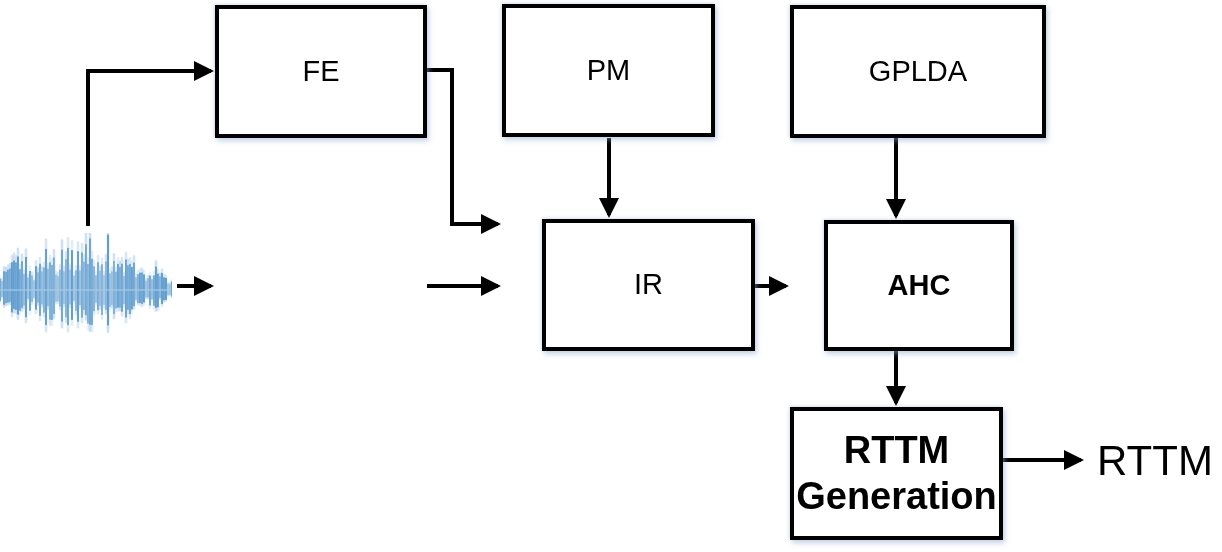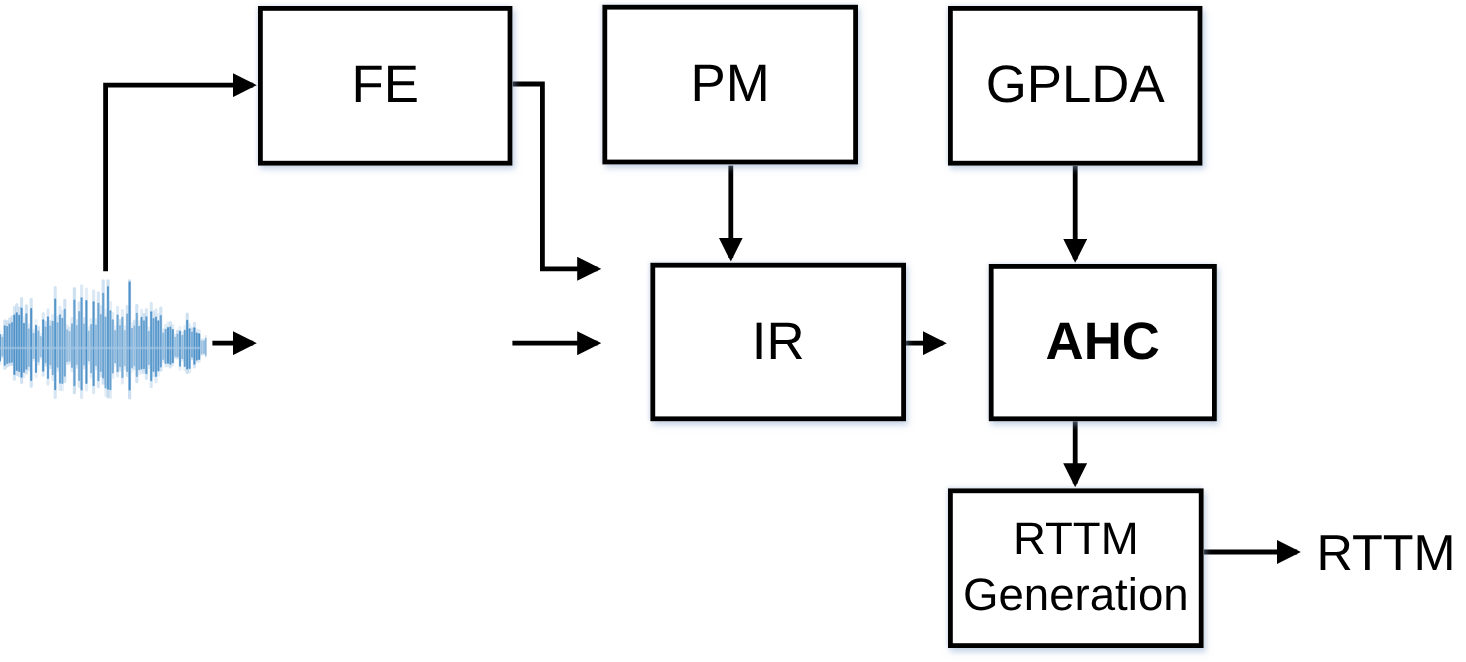--- a/index.html
+++ b/index.html
@@ -34,37 +34,38 @@
   }
   .node {
     position: absolute;
     box-sizing: border-box;
     background: #ffffff;
     border: 4px solid #000000;
     display: flex;
     align-items: center;
     justify-content: center;
     text-align: center;
-    font-size: 44px;
+    font-size: 29px;
     color: #000000;
     z-index: 2;
     box-shadow: 2px 3px 5px rgba(141, 170, 207, 0.50), -1px -1px 3px rgba(141, 170, 207, 0.30);
     line-height: 1.1;
   }
   .node-fe     { left: 215px; top: 5px;   width: 212px; height: 133px; }
   .node-pm     { left: 502px; top: 4px;   width: 213px; height: 133px; }
-  .node-gplda  { left: 790px; top: 5px;   width: 212px; height: 133px; }
+  .node-gplda  { left: 790px; top: 5px;   width: 256px; height: 133px; }
   .node-vad    { left: 215px; top: 220px; width: 212px; height: 132px; }
   .node-ir     { left: 502px; top: 219px; width: 213px; height: 132px; margin-left: 40px; }
   .node-ahc    { left: 824px; top: 220px; width: 190px; height: 131px; font-weight: bold; }
   .node-rttm-gen {
     left: 790px; top: 407px; width: 213px; height: 133px;
     font-size: 38px;
     line-height: 1.2;
     padding: 0 4px;
+    font-weight: bold;
   }
   .output-label {
     position: absolute;
     left: 1097px;
     top: 435px;
     width: 122px;
     height: 50px;
     display: flex;
     align-items: flex-end;
     font-size: 42px;

